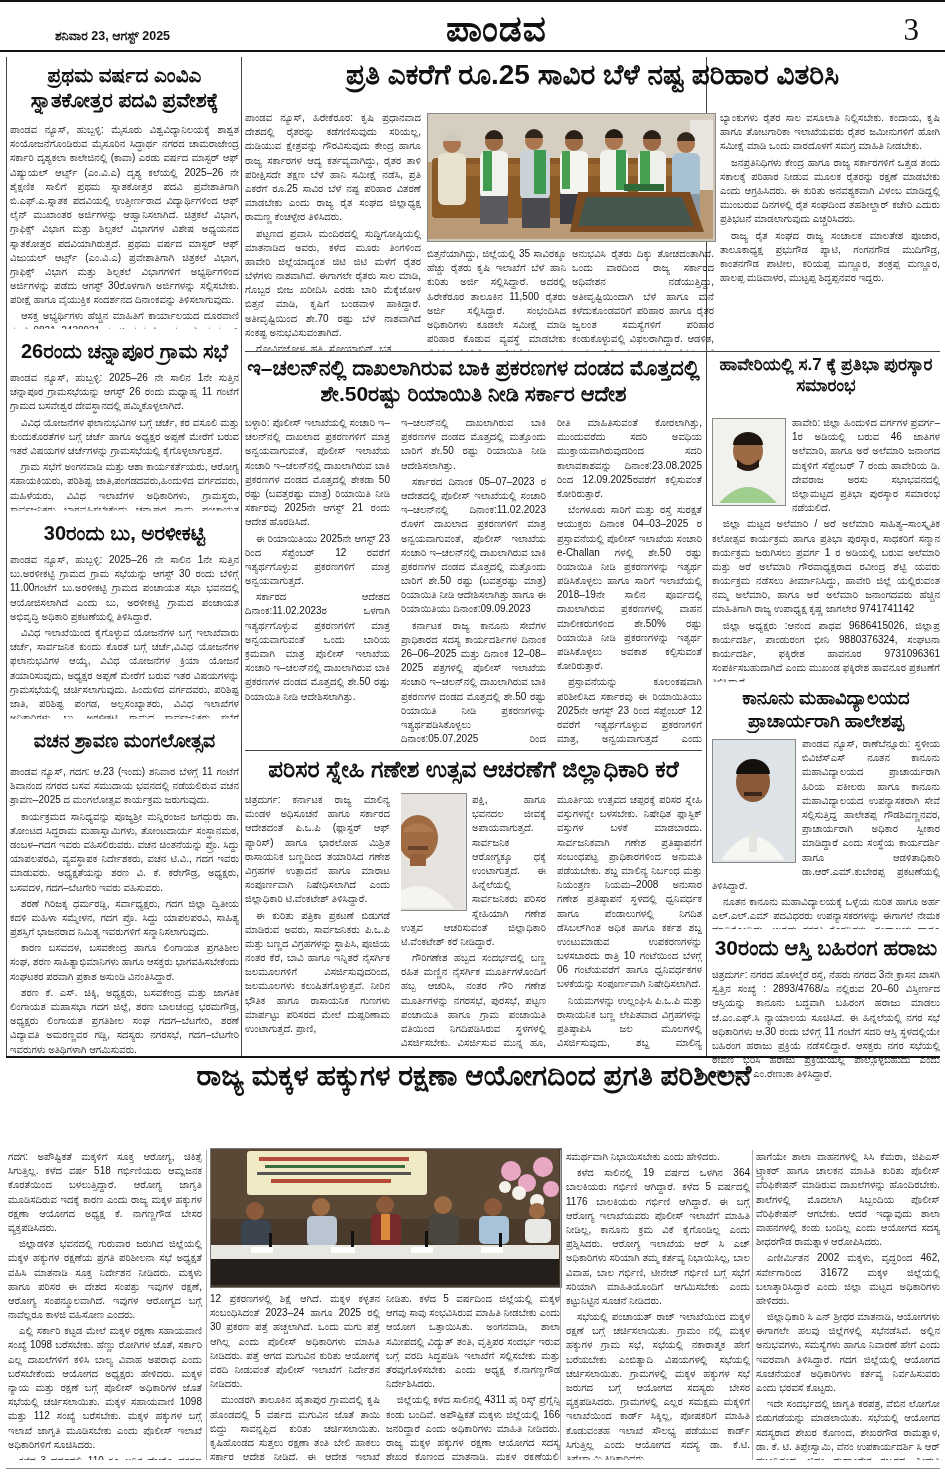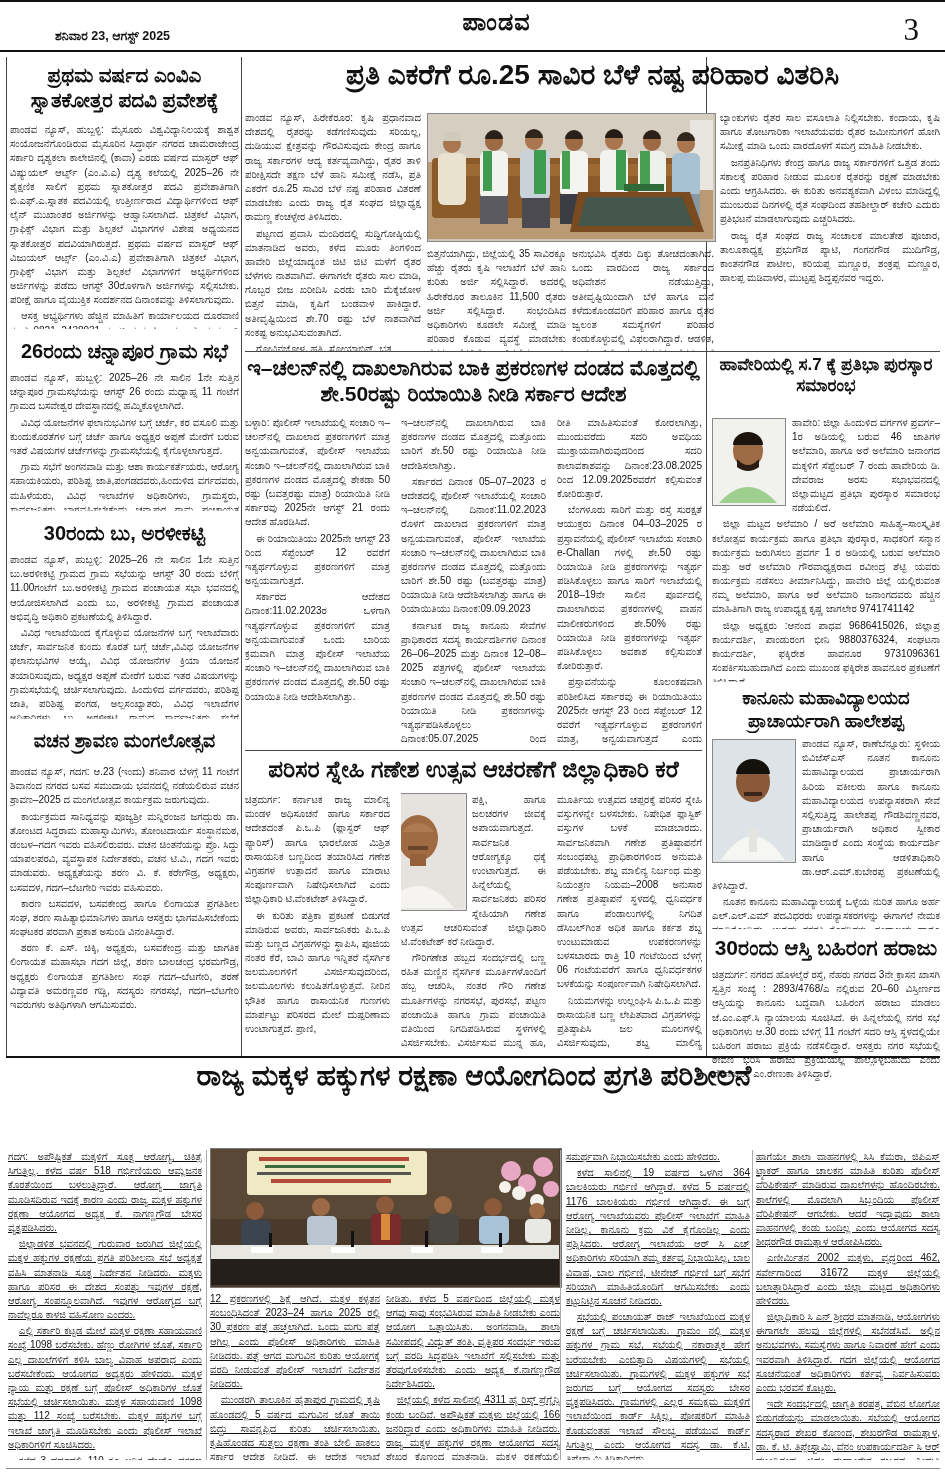--- a/index.html
+++ b/index.html
@@ -1,20 +1,20 @@
 <!DOCTYPE html>
 <html><head>
 <meta charset="utf-8">
 <style>
   html,body{margin:0;padding:0;background:#e9e9e9;}
   #page{position:relative;width:945px;height:1474px;margin:0 auto;background:#fff;
         font-family:"Liberation Sans",sans-serif;color:#111;border-top:2px solid #111;overflow:hidden;}
   
   .hdr-date{position:absolute;left:55px;top:27px;font-size:12.5px;font-weight:bold;}
-  .hdr-title{position:absolute;left:0;right:0;top:6px;text-align:center;font-size:24px;font-weight:bold;letter-spacing:1px;padding-left:48px;}
+  .hdr-title{position:absolute;left:0;right:0;top:6px;text-align:center;font-size:36px;font-weight:bold;letter-spacing:1px;padding-left:48px;}
   .hdr-page{position:absolute;right:26px;top:10px;font-size:31px;font-family:"Liberation Serif",serif;}
   .rule{position:absolute;background:#111;}
   .vrule{position:absolute;width:1px;background:#444;}
   .hair{position:absolute;width:1px;background:#aaa;}
   
   .body-txt{font-size:10px;line-height:1.42;text-align:justify;overflow:hidden;}
   .body-txt p{margin:0 0 2px 0;text-indent:11px;}
   .body-txt p.first{text-indent:0;}
   .hl{font-weight:bold;text-align:center;line-height:1.25;overflow:hidden;}
   
@@ -54,21 +54,21 @@
   .r3 .body-txt{height:192px;}
   .r4{top:878px;} .r4 .hl{font-size:21px;height:30px;margin-bottom:3px;}
   .r4 .body-txt{height:138px;}
   .float-photo{float:left;border:1px solid #888;margin:2px 6px 2px 0;}
   .ph-haveri{width:72px;height:86px;background:#f2f2f0;}
   .ph-law{width:82px;height:122px;background:#dfe4e6;}
   
   #bottom{position:absolute;left:8px;top:1056px;width:932px;height:402px;}
   .bt-kicker{font-size:28px;height:42px;}
   .bt-h{font-size:33px;height:48px;margin-top:4px;}
-  .bt-col{position:absolute;top:92px;height:310px;text-decoration:underline;}
+  .bt-col{position:absolute;top:92px;height:310px;}
   .bt-c1{left:0;width:194px;}
   .bt-photo{position:absolute;left:202px;top:90px;width:350px;height:138px;border:1px solid #777;background:#4a3a2c;}
   .bt-c2{left:202px;top:234px;width:170px;height:168px;}
   .bt-c3{left:378px;top:234px;width:174px;height:168px;}
   .bt-c4{left:558px;width:184px;}
   .bt-c5{left:748px;width:184px;}
 </style>
 </head>
 <body>
 
@@ -101,20 +101,21 @@
     </div>
     <div class="hl l-h2">30ರಂದು ಬು, ಅರಳೀಕಟ್ಟಿ ಗ್ರಾಮಸಭೆ</div>
     <div class="body-txt l-b3">
       <p class="first">ಪಾಂಡವ ನ್ಯೂಸ್, ಹುಬ್ಬಳ್ಳಿ: 2025–26 ನೇ ಸಾಲಿನ 1ನೇ ಸುತ್ತಿನ ಬು.ಅರಳೀಕಟ್ಟಿ ಗ್ರಾಮದ ಗ್ರಾಮ ಸಭೆಯನ್ನು ಆಗಸ್ಟ್ 30 ರಂದು ಬೆಳಿಗ್ಗೆ 11.00ಗಂಟೆಗೆ ಬು.ಅರಳೀಕಟ್ಟಿ ಗ್ರಾಮದ ಪಂಚಾಯತ ಸಭಾ ಭವನದಲ್ಲಿ ಆಯೋಜಿಸಲಾಗಿದೆ ಎಂದು ಬು, ಅರಳೀಕಟ್ಟಿ ಗ್ರಾಮದ ಪಂಚಾಯತ ಅಭಿವೃದ್ಧಿ ಅಧಿಕಾರಿ ಪ್ರಕಟಣೆಯಲ್ಲಿ ತಿಳಿಸಿದ್ದಾರೆ.</p>
       <p>ವಿವಿಧ ಇಲಾಖೆಯಿಂದ ಕೈಗೊಳ್ಳುವ ಯೋಜನೆಗಳ ಬಗ್ಗೆ ಇಲಾಖೆವಾರು ಚರ್ಚೆ, ಸಾರ್ವಜನಿಕ ಕುಂದು ಕೊರತೆ ಬಗ್ಗೆ ಚರ್ಚೆ,ವಿವಿಧ ಯೋಜನೆಗಳ ಫಲಾನುಭವಿಗಳ ಆಯ್ಕೆ, ವಿವಿಧ ಯೋಜನೆಗಳ ಕ್ರಿಯಾ ಯೋಜನೆ ತಯಾರಿಸುವುದು, ಅಧ್ಯಕ್ಷರ ಅಪ್ಪಣೆ ಮೇರೆಗೆ ಬರುವ ಇತರ ವಿಷಯಗಳನ್ನು ಗ್ರಾಮಸಭೆಯಲ್ಲಿ ಚರ್ಚಿಸಲಾಗುವುದು. ಹಿಂದುಳಿದ ವರ್ಗದವರು, ಪರಿಶಿಷ್ಟ ಜಾತಿ, ಪರಿಶಿಷ್ಟ ಪಂಗಡ, ಅಲ್ಪಸಂಖ್ಯಾತರು, ವಿವಿಧ ಇಲಾಖೆಗಳ ಅಧಿಕಾರಿಗಳು, ಬು, ಅರಳೀಕಟ್ಟಿ ಗ್ರಾಮದ ಸಾರ್ವಜನಿಕರು ಸಭೆಗೆ ಹಾಜರಾಗಬೇಕು ಎಂದು ಪ್ರಕಟಣೆಯಲ್ಲಿ ತಿಳಿಸಿದ್ದಾರೆ.</p>
     </div>
     <div class="hl l-h3">ವಚನ ಶ್ರಾವಣ ಮಂಗಲೋತ್ಸವ</div>
     <div class="body-txt l-b4">
       <p class="first">ಪಾಂಡವ ನ್ಯೂಸ್, ಗದಗ: ಆ.23 (ಇಂದು) ಶನಿವಾರ ಬೆಳಗ್ಗೆ 11 ಗಂಟೆಗೆ ಶಿವಾನಂದ ನಗರದ ಬಸವ ಸಮುದಾಯ ಭವನದಲ್ಲಿ ನಡೆಯಲಿರುವ ವಚನ ಶ್ರಾವಣ–2025 ದ ಮಂಗಲೋತ್ಸವ ಕಾರ್ಯಕ್ರಮ ಜರುಗುವುದು.</p>
       <p>ಕಾರ್ಯಕ್ರಮದ ಸಾನಿಧ್ಯವನ್ನು ಪೂಜ್ಯಶ್ರೀ ಮನ್ನಿರಂಜನ ಜಗದ್ಗುರು ಡಾ. ತೋಂಟದ ಸಿದ್ಧರಾಮ ಮಹಾಸ್ವಾಮಿಗಳು, ತೋಂಟದಾರ್ಯ ಸಂಸ್ಥಾನಮಠ, ಡಂಬಳ–ಗದಗ ಇವರು ವಹಿಸಲಿರುವರು. ವಚನ ಚಿಂತನೆಯನ್ನು ಪ್ರೊ. ಸಿದ್ದು ಯಾಪಲಪರವಿ, ವ್ಯವಸ್ಥಾಪಕ ನಿರ್ದೇಶಕರು, ವಚನ ಟಿ.ವಿ., ಗದಗ ಇವರು ಮಾಡುವರು. ಅಧ್ಯಕ್ಷತೆಯನ್ನು ಶರಣ ವಿ. ಕೆ. ಕರೇಗೌಡ್ರ, ಅಧ್ಯಕ್ಷರು, ಬಸವದಳ, ಗದಗ–ಬೆಟಗೇರಿ ಇವರು ವಹಿಸುವರು.</p>
+      <p>ಶರಣೆ ಗಿರಿಜಕ್ಕ ಧರ್ಮರಡ್ಡಿ, ಸರ್ವಾಧ್ಯಕ್ಷರು, ಗದಗ ಜಿಲ್ಲಾ ದ್ವಿತೀಯ ಕದಳಿ ಮಹಿಳಾ ಸಮ್ಮೇಳನ, ಗದಗ ಪ್ರೊ. ಸಿದ್ದು ಯಾಪಲಪರವಿ, ಸಾಹಿತ್ಯ ಪ್ರಶಸ್ತಿಗೆ ಭಾಜನರಾದ ನಿಮಿತ್ಯ ಇವರುಗಳಿಗೆ ಸನ್ಮಾನಿಸಲಾಗುವುದು.</p>
       <p>ಕಾರಣ ಬಸವದಳ, ಬಸವಕೇಂದ್ರ ಹಾಗೂ ಲಿಂಗಾಯತ ಪ್ರಗತಿಶೀಲ ಸಂಘ, ಶರಣ ಸಾಹಿತ್ಯಾಭಿಮಾನಿಗಳು ಹಾಗೂ ಆಸಕ್ತರು ಭಾಗವಹಿಸಬೇಕೆಂದು ಸಂಘಟಕರ ಪರವಾಗಿ ಪ್ರಕಾಶ ಅಸುಂಡಿ ವಿನಂತಿಸಿದ್ದಾರೆ.</p>
       <p>ಶರಣ ಕೆ. ಎಸ್. ಚಿಕ್ಕಿ, ಅಧ್ಯಕ್ಷರು, ಬಸವಕೇಂದ್ರ ಮತ್ತು ಜಾಗತಿಕ ಲಿಂಗಾಯತ ಮಹಾಸಭಾ ಗದಗ ಜಿಲ್ಲೆ, ಶರಣ ಬಾಲಚಂದ್ರ ಭರಮಗೌಡ್ರ, ಅಧ್ಯಕ್ಷರು ಲಿಂಗಾಯತ ಪ್ರಗತಿಶೀಲ ಸಂಘ ಗದಗ–ಬೆಟಗೇರಿ, ಶರಣೆ ವಿದ್ಯಾವತಿ ಅಮರಣ್ಣವರ ಗಡ್ಡಿ, ಸದಸ್ಯರು ನಗರಸಭೆ, ಗದಗ–ಬೆಟಗೇರಿ ಇವರುಗಳು ಅತಿಥಿಗಳಾಗಿ ಆಗಮಿಸುವರು.</p>
     </div>
   </div>
 
   <div id="lead">
     <div class="hl lead-h">ಪ್ರತಿ ಎಕರೆಗೆ ರೂ.25 ಸಾವಿರ ಬೆಳೆ ನಷ್ಟ ಪರಿಹಾರ ವಿತರಿಸಿ</div>
     <div class="lead-body">
       <div class="lead-c1 body-txt">
         <p class="first">ಪಾಂಡವ ನ್ಯೂಸ್, ಹಿರೇಕೆರೂರ: ಕೃಷಿ ಪ್ರಧಾನವಾದ ದೇಶದಲ್ಲಿ ರೈತರನ್ನು ಕಡೆಗಣಿಸುವುದು ಸರಿಯಲ್ಲ, ದುಡಿಯುವ ಕ್ಷೇತ್ರವನ್ನು ಗೌರವಿಸುವುದು ಕೇಂದ್ರ ಹಾಗೂ ರಾಜ್ಯ ಸರ್ಕಾರಗಳ ಆದ್ಯ ಕರ್ತವ್ಯವಾಗಿದ್ದು, ರೈತರ ತಾಳಿ ಪರೀಕ್ಷಿಸದೇ ತಕ್ಷಣ ಬೆಳೆ ಹಾನಿ ಸಮೀಕ್ಷೆ ನಡೆಸಿ, ಪ್ರತಿ ಎಕರೆಗೆ ರೂ.25 ಸಾವಿರ ಬೆಳೆ ನಷ್ಟ ಪರಿಹಾರ ವಿತರಣೆ ಮಾಡಬೇಕು ಎಂದು ರಾಜ್ಯ ರೈತ ಸಂಘದ ಜಿಲ್ಲಾಧ್ಯಕ್ಷ ರಾಮಣ್ಣ ಕೆಂಚಳ್ಳೇರ ತಿಳಿಸಿದರು.</p>
@@ -216,21 +217,21 @@
         <div class="gn-photo">
           <svg width="92" height="114" viewBox="0 0 92 114">
             <rect width="92" height="114" fill="#e6e3de"></rect>
             <ellipse cx="46" cy="44" rx="20" ry="23" fill="#a06a42"></ellipse>
             <path d="M30 38a18 16 0 0 1 32 0z" fill="#b07a50"></path>
             <rect x="38" y="60" width="16" height="12" fill="#96603c"></rect>
             <path d="M10 114 Q46 70 82 114 Z" fill="#f5f4f0"></path>
             <path d="M36 52h20v4h-20z" fill="#6b432a"></path>
           </svg>
         </div>
-        <p class="first">ಪಕ್ಷಿ, ಹಾಗೂ ಜಲಚರಗಳ ಜೀವಕ್ಕೆ ಅಪಾಯವಾಗುತ್ತದೆ. ಸಾರ್ವಜನಿಕ ಆರೋಗ್ಯಕ್ಕೂ ಧಕ್ಕೆ ಉಂಟಾಗುತ್ತದೆ. ಈ ಹಿನ್ನೆಲೆಯಲ್ಲಿ ಸಾರ್ವಜನಿಕರು ಪರಿಸರ ಸ್ನೇಹಿಯಾಗಿ ಗಣೇಶ ಉತ್ಸವ ಆಚರಿಸುವಂತೆ ಜಿಲ್ಲಾಧಿಕಾರಿ ಟಿ.ವೆಂಕಟೇಶ್ ಕರೆ ನೀಡಿದ್ದಾರೆ.</p>
+        <p class="first">ಪಕ್ಷಿ, ಹಾಗೂ ಭವನದಲ ಜೀವಕ್ಕೆ ಅಪಾಯವಾಗುತ್ತದೆ. ಸಾರ್ವಜನಿಕ ಆರೋಗ್ಯಕ್ಕೂ ಧಕ್ಕೆ ಉಂಟಾಗುತ್ತದೆ. ಈ ಹಿನ್ನೆಲೆಯಲ್ಲಿ ಸಾರ್ವಜನಿಕರು ಪರಿಸರ ಸ್ನೇಹಿಯಾಗಿ ಗಣೇಶ ಉತ್ಸವ ಆಚರಿಸುವಂತೆ ಜಿಲ್ಲಾಧಿಕಾರಿ ಟಿ.ವೆಂಕಟೇಶ್ ಕರೆ ನೀಡಿದ್ದಾರೆ.</p>
         <p>ಗೌರಿಗಣೇಶ ಹಬ್ಬದ ಸಂದರ್ಭದಲ್ಲಿ ಬಣ್ಣ ರಹಿತ ಮಣ್ಣಿನ ನೈಸರ್ಗಿಕ ಮೂರ್ತಿಗಳೊಂದಿಗೆ ಹಬ್ಬ ಆಚರಿಸಿ, ನಂತರ ಗೌರಿ ಗಣೇಶ ಮೂರ್ತಿಗಳನ್ನು ನಗರಸಭೆ, ಪುರಸಭೆ, ಪಟ್ಟಣ ಪಂಚಾಯಿತಿ ಹಾಗೂ ಗ್ರಾಮ ಪಂಚಾಯಿತಿ ವತಿಯಿಂದ ನಿಗದಿಪಡಿಸಿರುವ ಸ್ಥಳಗಳಲ್ಲಿ ವಿಸರ್ಜಿಸಬೇಕು. ವಿಸರ್ಜಿಸುವ ಮುನ್ನ ಹೂ, ಹಣ್ಣು, ಬಾಳೆ ಕಂಬ, ಮಾವಿನ ತೋರಣ ಸೇರಿದಂತೆ ಇತ್ಯಾದಿ ಹಸಿ ಕಸ ಹಾಗೂ ಅಲಂಕಾರಿಕ ವಸ್ತುಗಳು ಪ್ರತ್ಯೇಕಿಸಿ ಕಸ ಸಂಗ್ರಹಣ ವಾಹನಕ್ಕೆ ನೀಡಬೇಕು. ಸಾರ್ವಜನಿಕವಾಗಿ ನಡೆಸುವ ಗಣೇಶ</p>
       </div>
       <div class="col body-txt">
         <p class="first">ಮೂರ್ತಿಯ ಉತ್ಸವದ ಚಪ್ಪರಕ್ಕೆ ಪರಿಸರ ಸ್ನೇಹಿ ವಸ್ತುಗಳನ್ನೇ ಬಳಸಬೇಕು. ನಿಷೇಧಿತ ಪ್ಲಾಸ್ಟಿಕ್ ವಸ್ತುಗಳ ಬಳಕೆ ಮಾಡಬಾರದು. ಸಾರ್ವಜನಿಕವಾಗಿ ಗಣೇಶ ಪ್ರತಿಷ್ಠಾಪನೆಗೆ ಸಂಬಂಧಪಟ್ಟ ಪ್ರಾಧಿಕಾರಗಳಿಂದ ಅನುಮತಿ ಪಡೆಯಬೇಕು. ಶಬ್ದ ಮಾಲಿನ್ಯ ನಿರ್ಬಂಧ ಮತ್ತು ನಿಯಂತ್ರಣ ನಿಯಮ–2008 ಅನುಸಾರ ಗಣೇಶ ಪ್ರತಿಷ್ಠಾಪನೆ ಸ್ಥಳದಲ್ಲಿ ಧ್ವನಿವರ್ಧಕ ಹಾಗೂ ಪೆಂಡಾಲುಗಳಲ್ಲಿ ನಿಗದಿತ ಡೆಸಿಬಲ್‌ಗಿಂತ ಅಧಿಕ ಹಾಗೂ ಕರ್ಕಶ ಶಬ್ದ ಉಂಟುಮಾಡುವ ಉಪಕರಣಗಳನ್ನು ಬಳಸಬಾರದು ರಾತ್ರಿ 10 ಗಂಟೆಯಿಂದ ಬೆಳಗ್ಗೆ 06 ಗಂಟೆಯವರೆಗೆ ಹಾಗೂ ಧ್ವನಿವರ್ಧಕಗಳ ಬಳಕೆಯನ್ನು ಸಂಪೂರ್ಣವಾಗಿ ನಿಷೇಧಿಸಲಾಗಿದೆ.</p>
         <p>ನಿಯಮಗಳನ್ನು ಉಲ್ಲಂಘಿಸಿ ಪಿ.ಒ.ಪಿ ಮತ್ತು ರಾಸಾಯನಿಕ ಬಣ್ಣ ಲೇಪಿತವಾದ ವಿಗ್ರಹಗಳನ್ನು ಪ್ರತಿಷ್ಠಾಪಿಸಿ ಜಲ ಮೂಲಗಳಲ್ಲಿ ವಿಸರ್ಜಿಸುವುದು, ಶಬ್ದ ಮಾಲಿನ್ಯ ಉಂಟುಮಾಡಿದರೆ ಕಾನೂನು ರೀತ್ಯಾ ಕ್ರಮ ತೆಗೆದುಕೊಳ್ಳಲಾಗುವುದಾಗಿ ಜಿಲ್ಲಾಧಿಕಾರಿ ಟಿ.ವೆಂಕಟೇಶ್ ಎಚ್ಚರಿಸಿದ್ದಾರೆ.</p>
       </div>
     </div>
   </div>
 
   <div id="rightcol">

